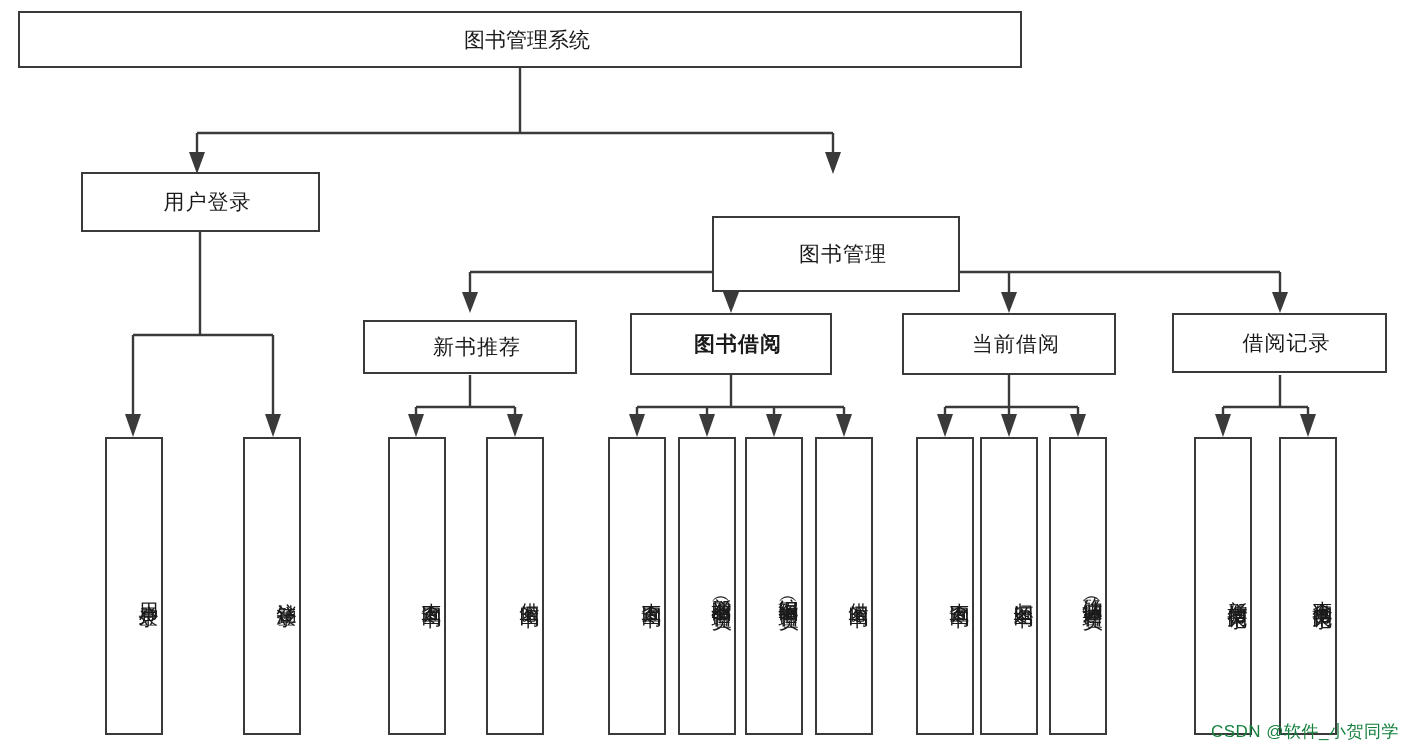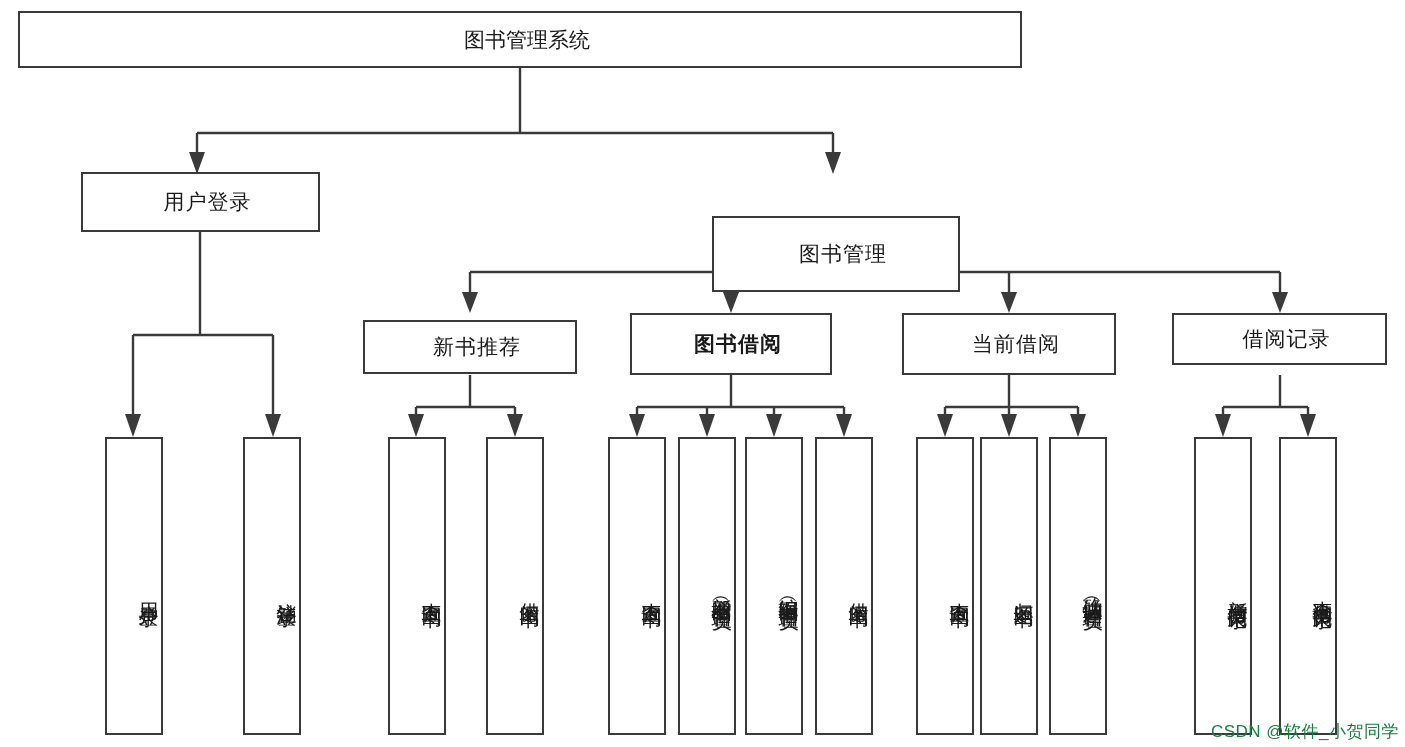--- a/index.html
+++ b/index.html
@@ -152,21 +152,21 @@
 
   <div class="node h" style="left:363px;top:320px;width:214px;height:54px;">
     <span>新书推荐</span>
   </div>
   <div class="node h" style="left:630px;top:313px;width:202px;height:62px;font-weight:bold;">
     <span>图书借阅</span>
   </div>
   <div class="node h" style="left:902px;top:313px;width:214px;height:62px;">
     <span>当前借阅</span>
   </div>
-  <div class="node h" style="left:1172px;top:313px;width:215px;height:52px;justify-content:center;">
+  <div class="node h" style="left:1172px;top:313px;width:215px;height:60px;justify-content:center;">
     <span>借阅记录</span>
   </div>
 
   <div class="node leaf" style="left:105px;top:437px;width:58px;height:298px;">
     <span class="vtxt">用户登录</span>
   </div>
   <div class="node leaf" style="left:243px;top:437px;width:58px;height:298px;">
     <span class="vtxt">注销登录</span>
   </div>
 

